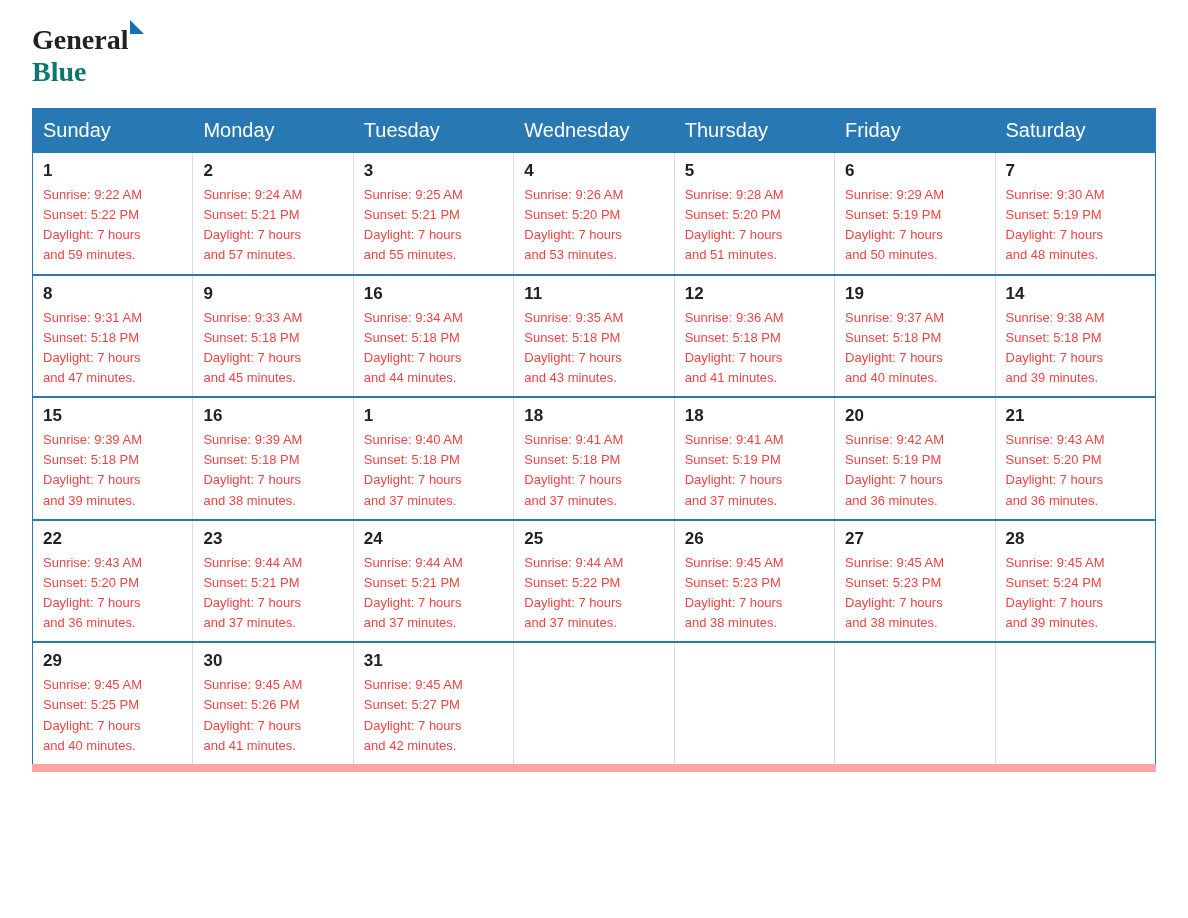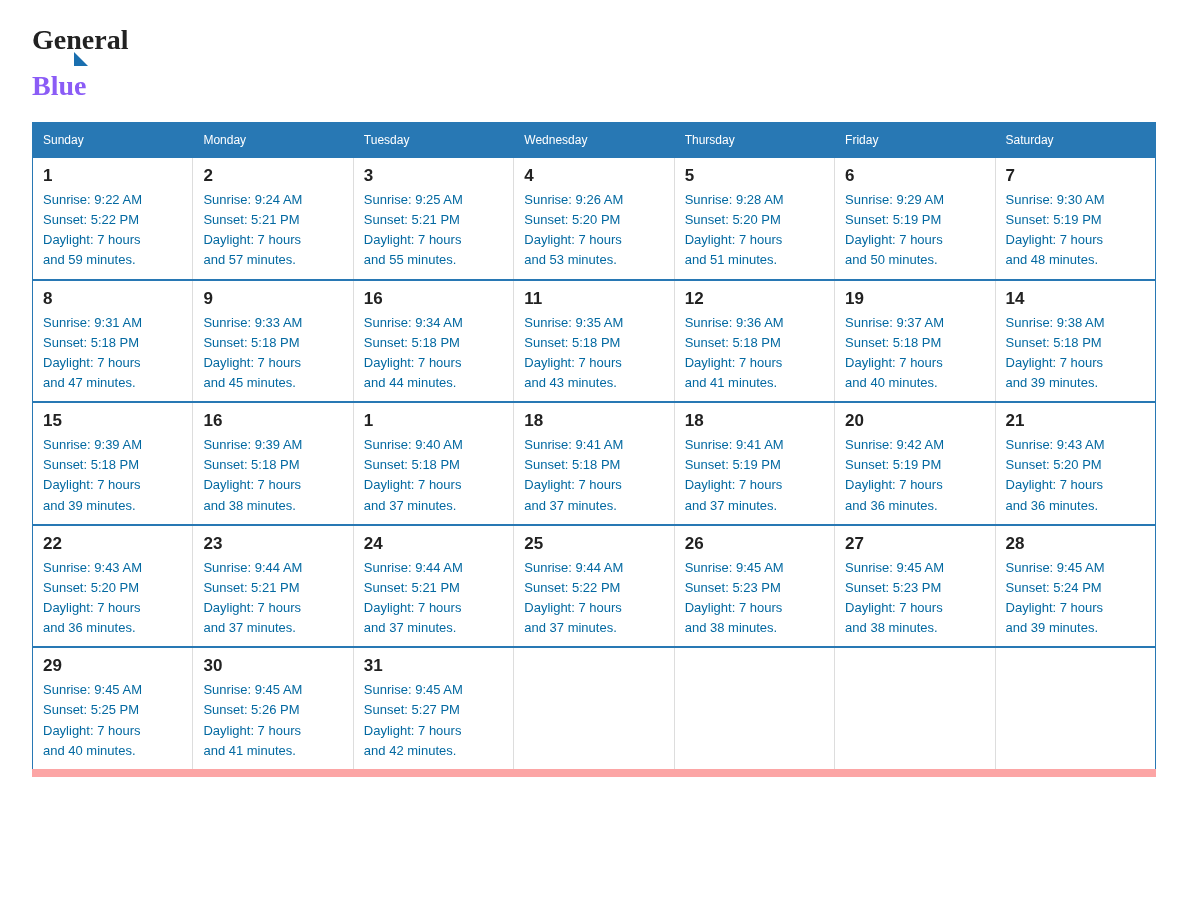--- a/index.html
+++ b/index.html
@@ -22,21 +22,21 @@
     }
     .logo-text-general {
       font-size: 28px;
       font-weight: bold;
       color: #222;
       font-family: Georgia, serif;
     }
     .logo-text-blue {
       font-size: 28px;
       font-weight: bold;
-      color: #8b5cf6;
+      color: #0f766e;
       font-family: Georgia, serif;
     }
     .logo-triangle {
       width: 0;
       height: 0;
       border-left: 14px solid #1a6faf;
       border-top: 14px solid transparent;
       border-bottom: 0px solid transparent;
       display: inline-block;
       margin-left: 2px;
@@ -63,21 +63,21 @@
     table {
       width: 100%;
       border-collapse: collapse;
       table-layout: fixed;
     }
     thead tr {
       background-color: #2878b4;
     }
     thead th {
       color: #fff;
-      font-size: 12px;
+      font-size: 20px;
       font-weight: normal;
       padding: 10px 10px 10px 10px;
       text-align: left;
       border: 1px solid #2878b4;
     }
     tbody tr {
       border-bottom: 2px solid #2878b4;
     }
     tbody td {
       vertical-align: top;
@@ -98,36 +98,36 @@
     .day-number {
       font-size: 17px;
       font-weight: bold;
       color: #222;
       display: block;
       margin-bottom: 4px;
     }
     .day-info {
       font-size: 13px;
       line-height: 1.55;
-      color: #0369a1;
+      color: #ef4444;
     }
     .empty-cell {
       background: #fff;
     }
     tbody tr:last-child {
       border-bottom: 8px solid #fca5a5;
     }
   </style>
 </head>
 <body>
 
 <div class="header">
   <div class="logo">
     <div style="display:flex; flex-direction:column; align-items:flex-start;">
-      <div style="display:flex; align-items:center;flex-direction:column;">
+      <div style="display:flex; align-items:flex-start;">
         <span class="logo-text-general">General</span>
         <span class="logo-triangle"></span>
       </div>
       <span class="logo-text-blue">Blue</span>
     </div>
   </div>
   <div class="title-section">
     <div class="month-title"></div>
     <div class="location-title"></div>
   </div>

